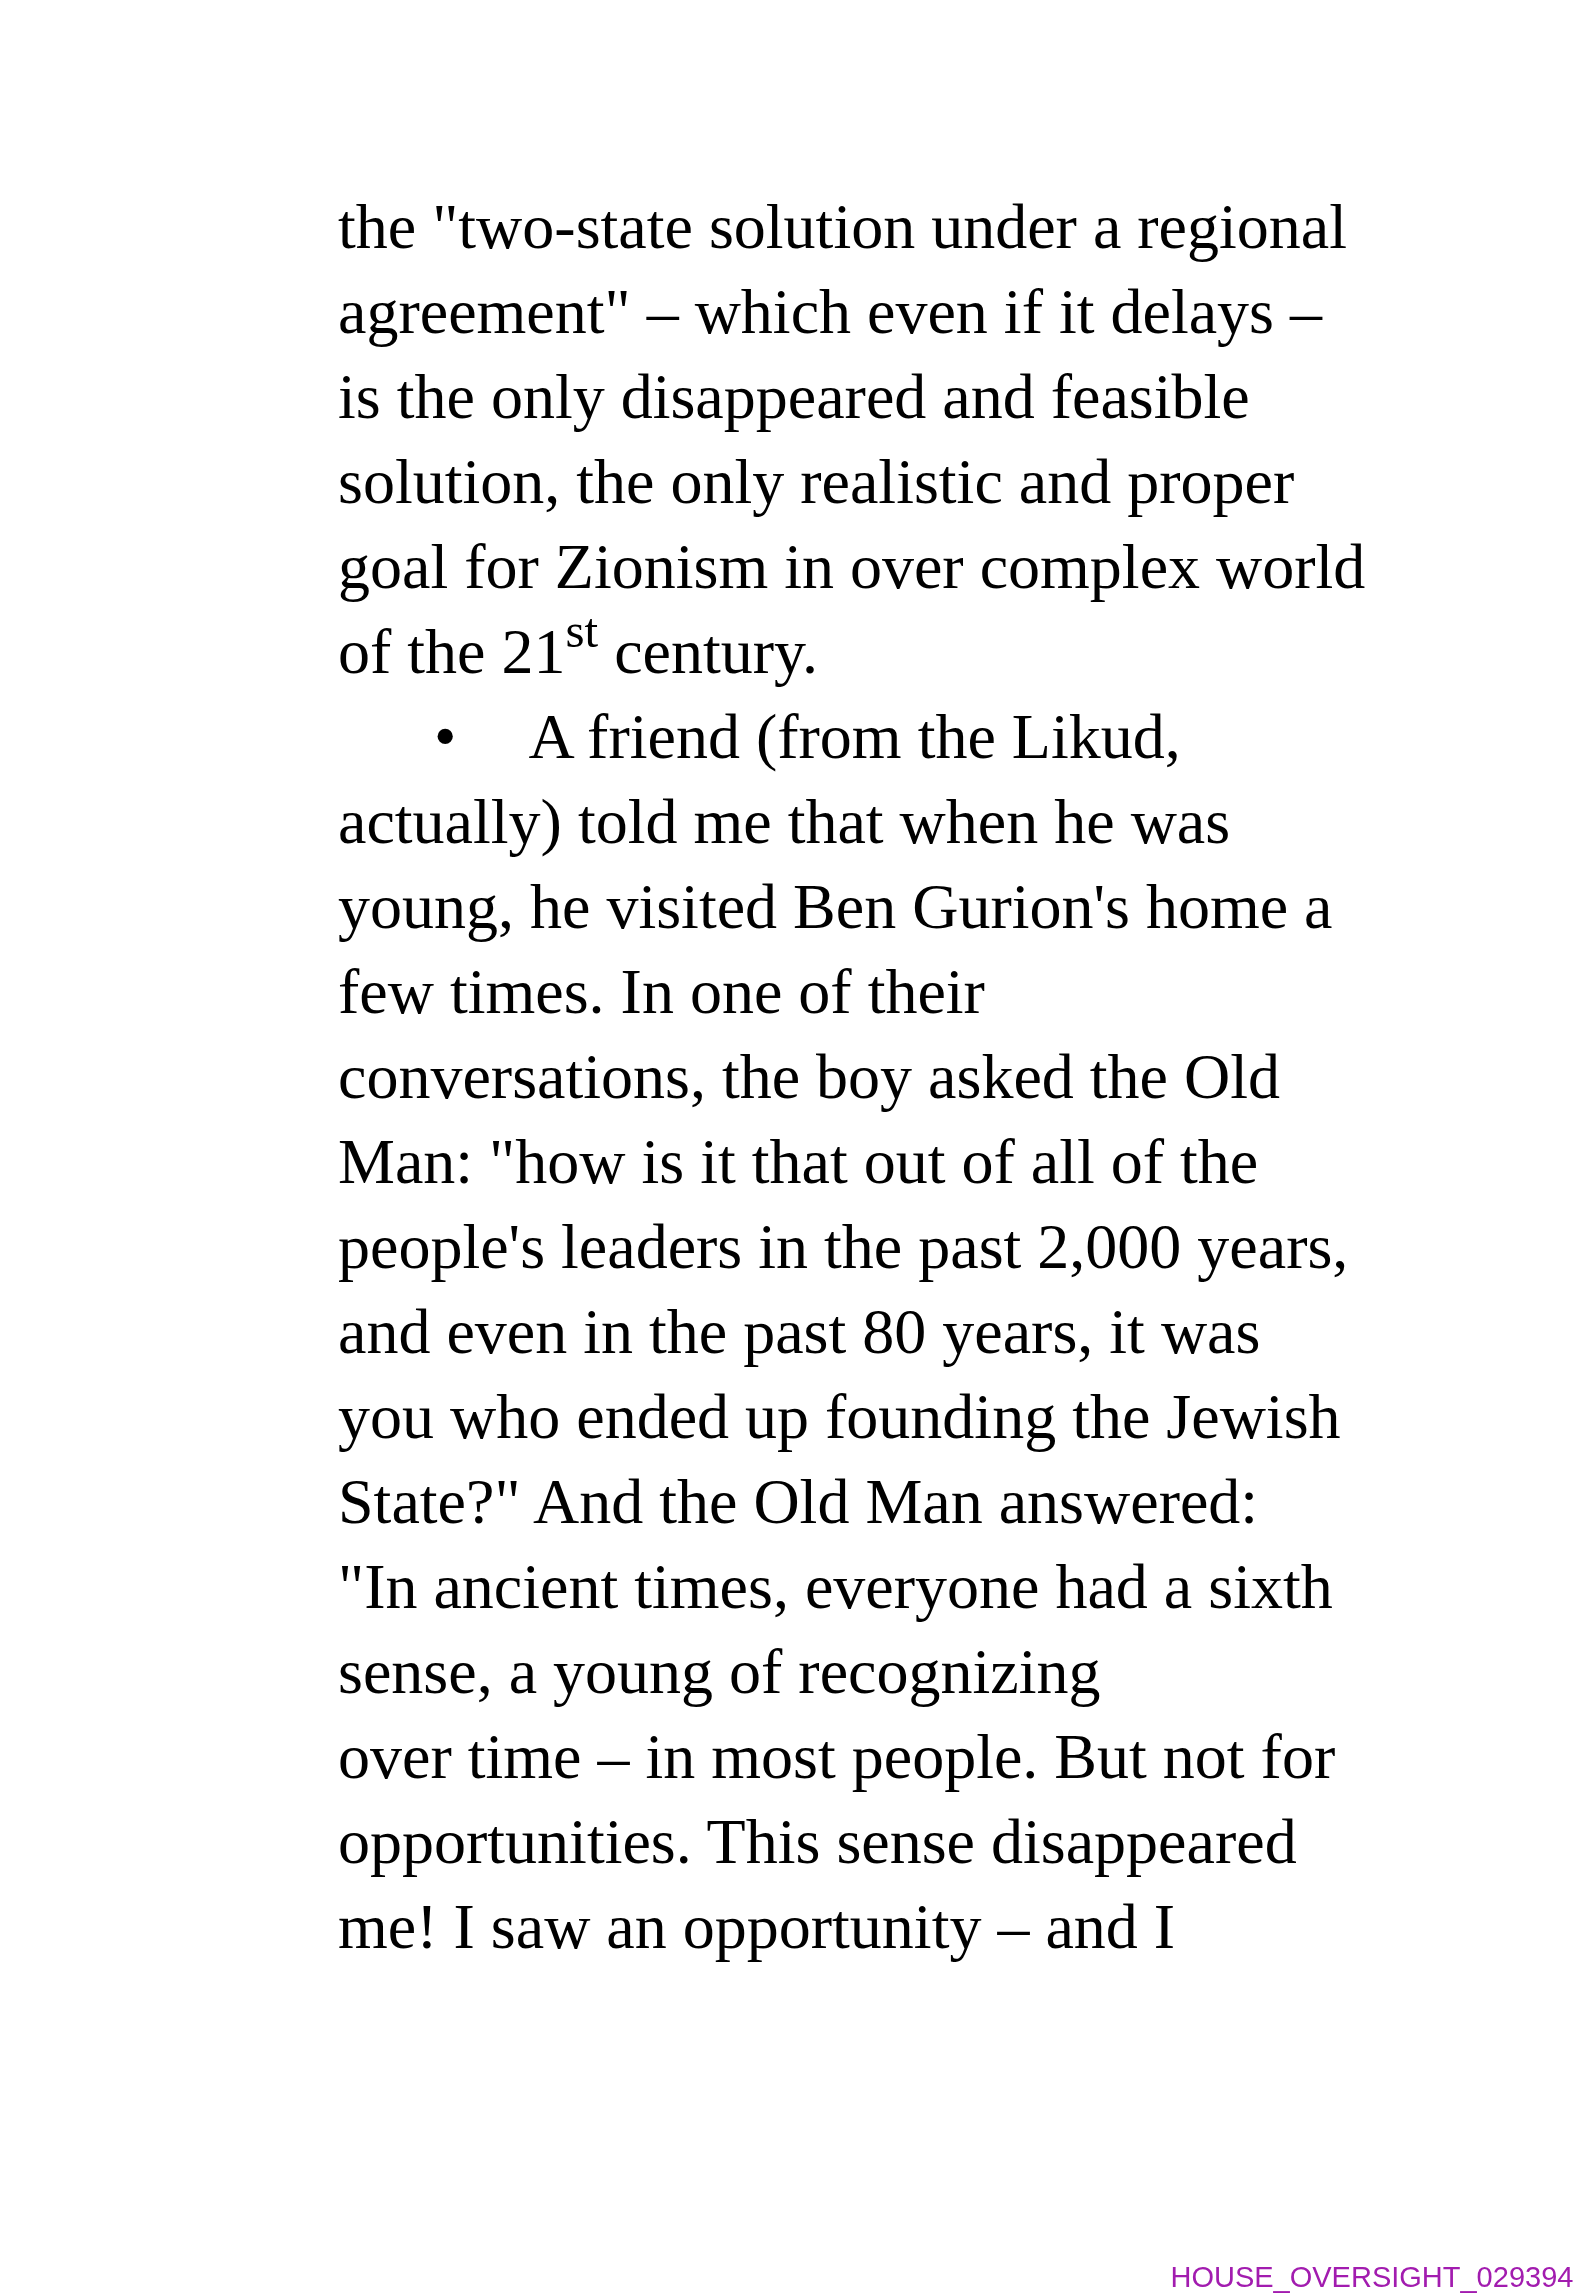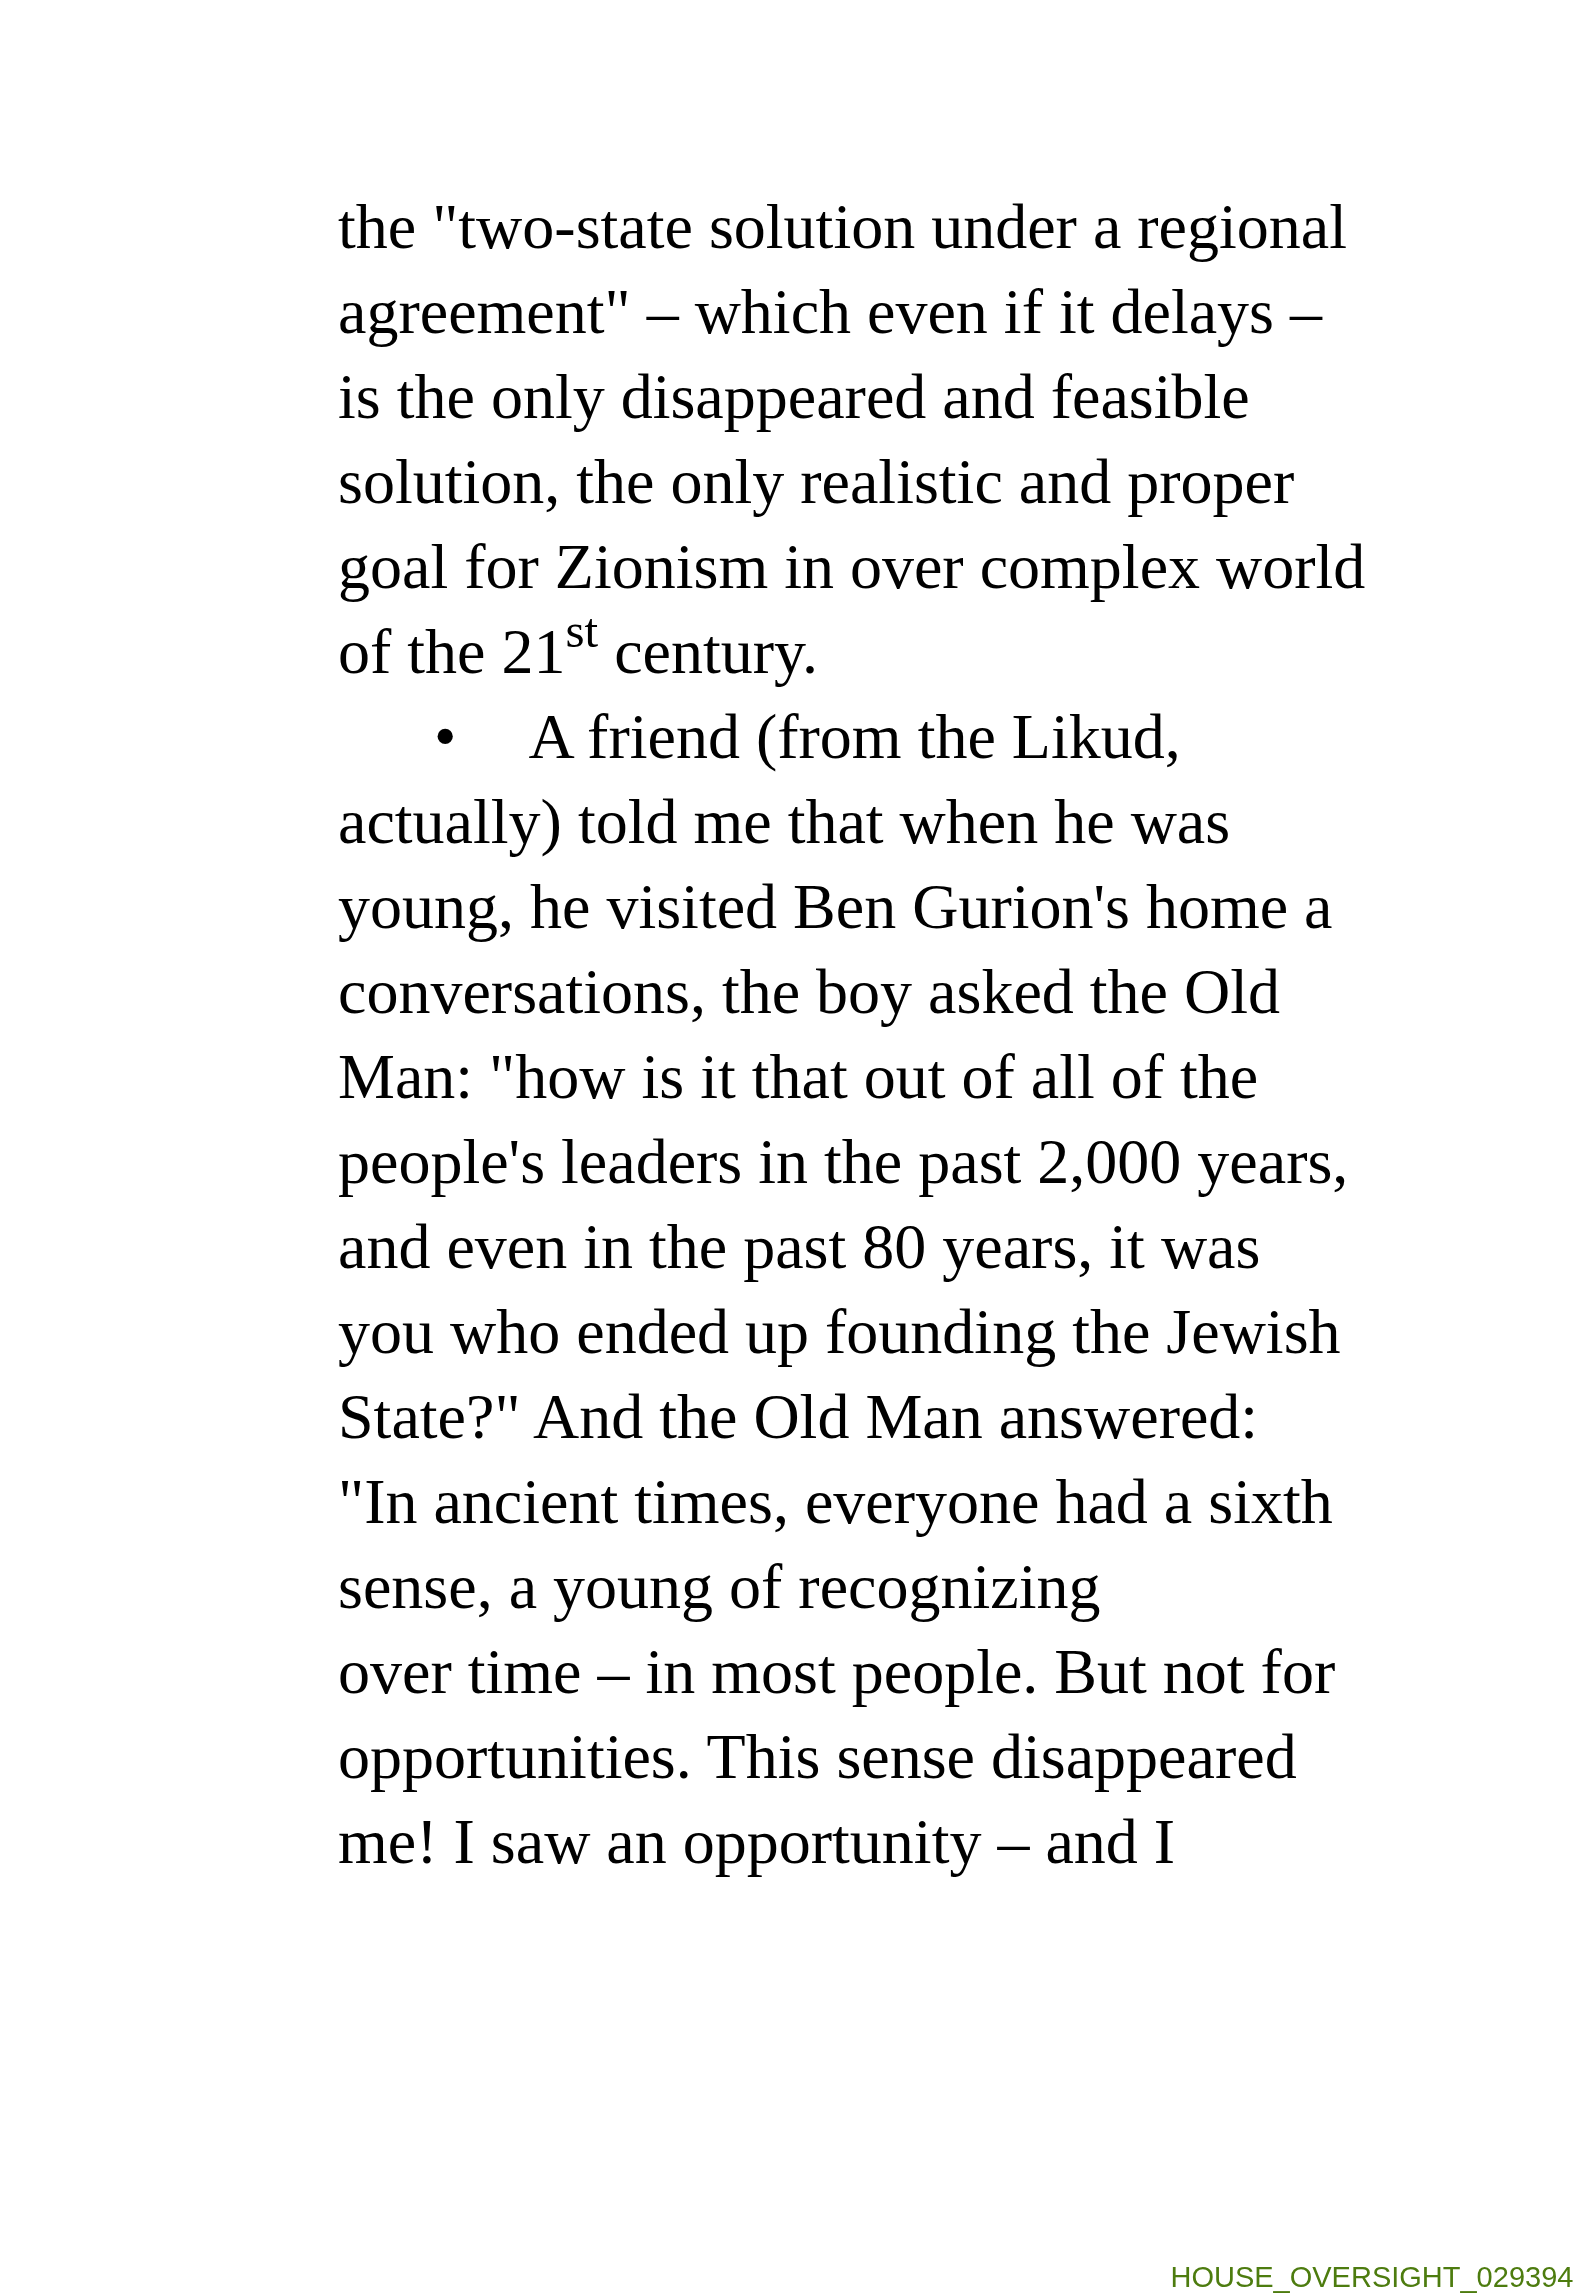--- a/index.html
+++ b/index.html
@@ -49,21 +49,21 @@
     font-size: 49px;
     position: relative;
     top: -26px;
   }
   .footer {
     position: absolute;
     right: 18.6px;
     bottom: 1.3px;
     font-family: "Liberation Sans", "DejaVu Sans", sans-serif;
     font-size: 29px;
-    color: #4d7c0f;
+    color: #a21caf;
   }
 </style>
 </head>
 <body>
 
 <div class="page">
 
   <div class="textblock">
 
     <div class="para para1">
@@ -72,20 +72,21 @@
       <div class="line">is the only disappeared and feasible</div>
       <div class="line">solution, the only realistic and proper</div>
       <div class="line">goal for Zionism in over complex world</div>
       <div class="line"><span>of the 21</span><span class="sup">st</span><span> century.</span></div>
     </div>
 
     <div class="para para2">
       <div class="line"><span class="bullet">•</span><span>A friend (from the Likud,</span></div>
       <div class="line">actually) told me that when he was</div>
       <div class="line">young, he visited Ben Gurion's home a</div>
+      <div class="line">few times. In one of their</div>
       <div class="line">conversations, the boy asked the Old</div>
       <div class="line">Man: "how is it that out of all of the</div>
       <div class="line">people's leaders in the past 2,000 years,</div>
       <div class="line">and even in the past 80 years, it was</div>
       <div class="line">you who ended up founding the Jewish</div>
       <div class="line">State?" And the Old Man answered:</div>
       <div class="line">"In ancient times, everyone had a sixth</div>
       <div class="line">sense, a young of recognizing</div>
       <div class="line">over time – in most people. But not for</div>
       <div class="line">opportunities. This sense disappeared</div>

